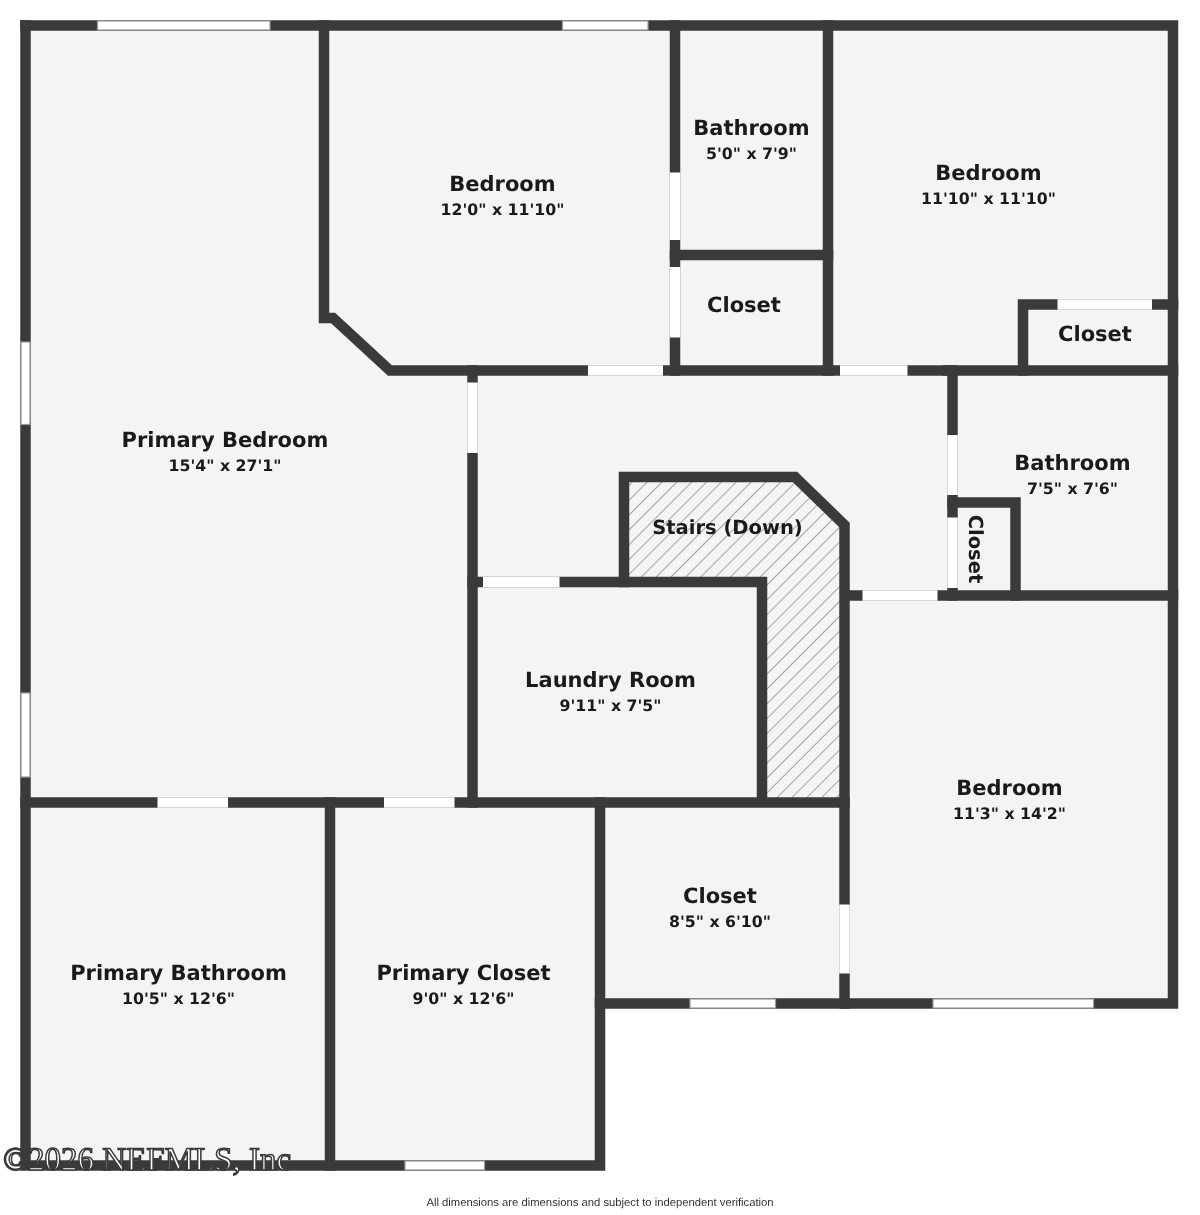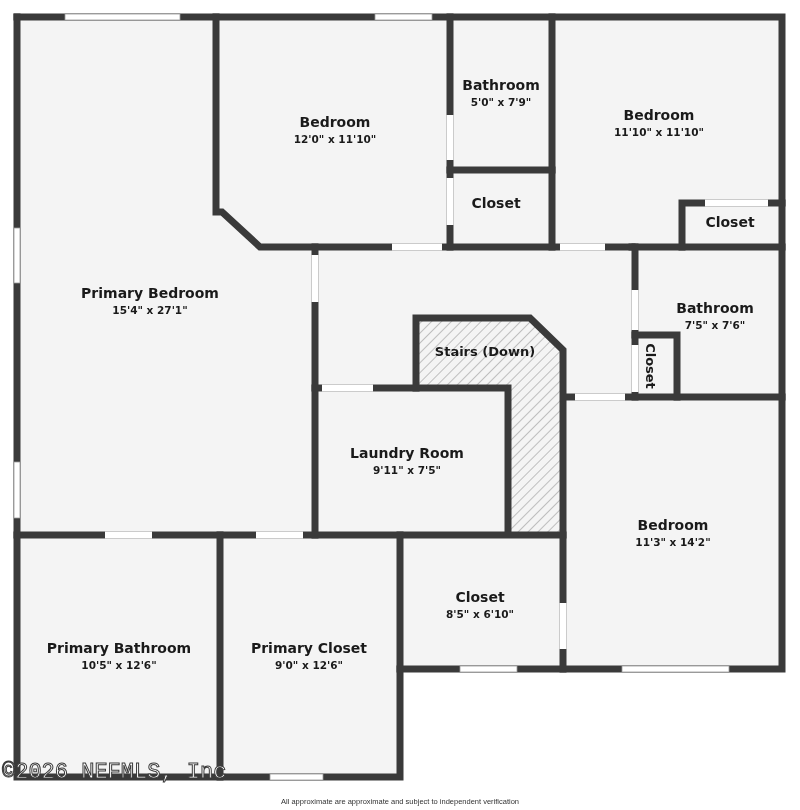--- a/index.html
+++ b/index.html
@@ -4,21 +4,21 @@
 <style>
   html, body { margin:0; padding:0; background:#ffffff; }
   body { width:800px; height:810px; position:relative; overflow:hidden; font-family:"DejaVu Sans", sans-serif; }
   svg { position:absolute; left:0; top:0; }
   .wall { stroke:#3a3a3a; stroke-width:7; fill:none; stroke-linecap:square; stroke-linejoin:miter; }
   .floor { fill:#f4f4f4; }
   .opening { stroke:#ffffff; stroke-width:7; }
   .window { fill:#ffffff; stroke:#9a9a9a; stroke-width:0.8; }
   .rname { font-family:"DejaVu Sans", sans-serif; font-weight:bold; font-size:14px; fill:#1a1a1a; text-anchor:middle; }
   .rdim { font-family:"DejaVu Sans", sans-serif; font-weight:bold; font-size:10.5px; fill:#1a1a1a; text-anchor:middle; }
-  .copyright { position:absolute; left:2px; top:760px; font-family:Liberation Mono, monospace; font-size:22px; color:#ffffff; -webkit-text-stroke:1px #3a3a3a; letter-spacing:0px; }
+  .copyright { position:absolute; left:2px; top:760px; font-family:Liberation Serif, serif; font-size:22px; color:#ffffff; -webkit-text-stroke:1px #3a3a3a; letter-spacing:0px; }
   .disclaimer { position:absolute; left:0; width:800px; top:797px; text-align:center; font-family:"Liberation Sans", sans-serif; font-size:7.5px; color:#333; }
 </style>
 </head>
 <body>
 
 <svg width="800" height="810" viewBox="0 0 800 810">
   <defs>
     <pattern id="hatch" patternUnits="userSpaceOnUse" width="7" height="7" patternTransform="rotate(45)">
       <rect width="7" height="7" fill="#f4f4f4"></rect>
       <line x1="0" y1="0" x2="0" y2="7" stroke="#9a9a9a" stroke-width="1.2"></line>
@@ -128,13 +128,13 @@
     <text class="rname" x="309" y="653">Primary Closet</text>
     <text class="rdim" x="309" y="669">9'0" x 12'6"</text>
   </g>
   <g>
     <text class="rname" x="480" y="602">Closet</text>
     <text class="rdim" x="480" y="618">8'5" x 6'10"</text>
   </g>
 </svg>
 
 <div class="copyright">©2026 NEFMLS, Inc</div>
-<div class="disclaimer">All approximate are approximate and subject to independent verification</div>
+<div class="disclaimer">All dimensions are dimensions and subject to independent verification</div>
 
 </body></html>

